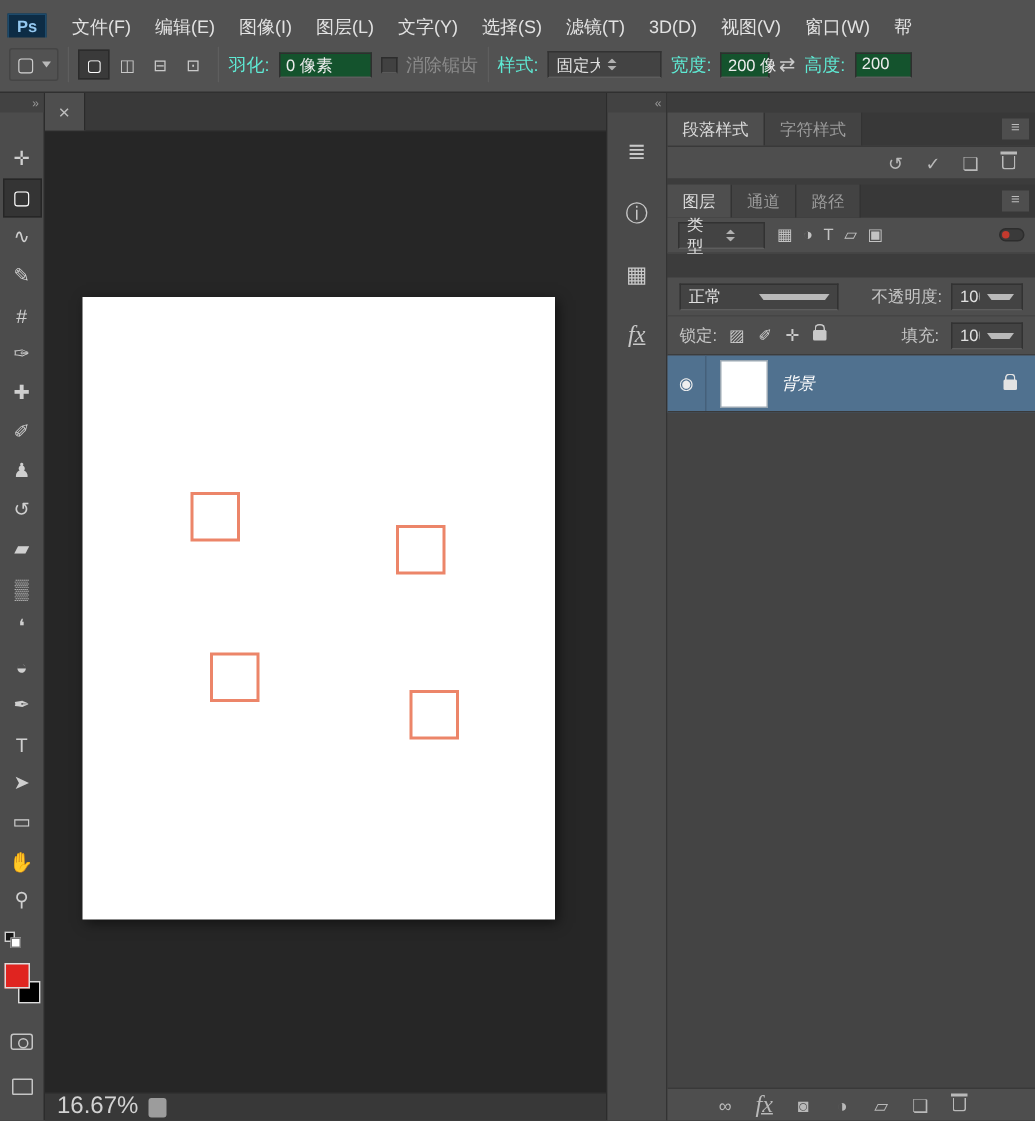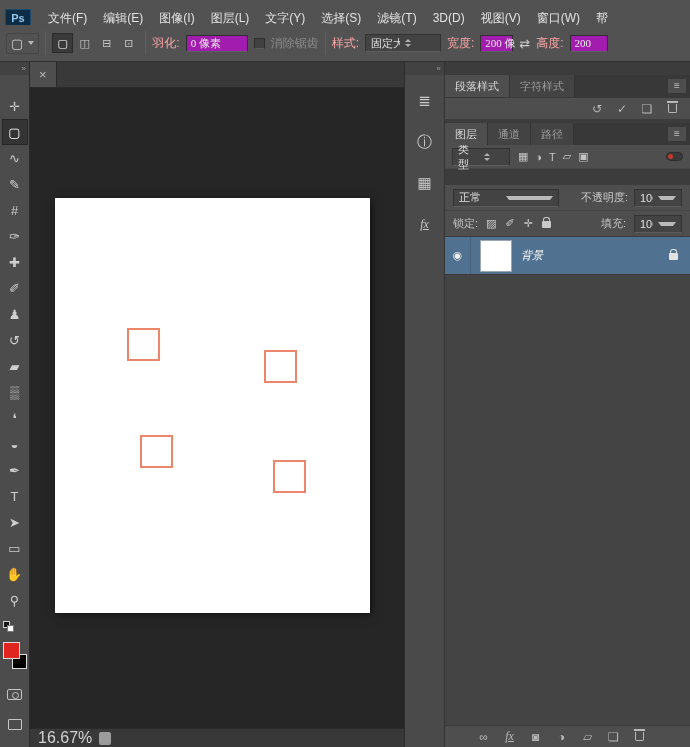--- a/index.html
+++ b/index.html
@@ -14,23 +14,23 @@
 
   
   .optionsbar{position:absolute;left:0;top:25px;width:690px;height:37px;background:#525252;border-bottom:1px solid #303030;display:flex;align-items:center;white-space:nowrap;overflow:hidden;padding:0 6px;gap:6px;}
   .tool-preset{display:flex;align-items:center;gap:5px;padding:2px 4px;border:1px solid #454545;border-radius:2px;}
   .tp-icon{font-size:13px;color:#d0d0d0;}
   .caret{width:0;height:0;border-left:3.5px solid transparent;border-right:3.5px solid transparent;border-top:4px solid #b9b9b9;flex:none;}
   .vsep{width:1px;height:24px;background:#434343;border-right:1px solid #5e5e5e;flex:none;}
   .mode-buttons{display:flex;gap:1px;}
   .mode-btn{width:21px;height:20px;display:flex;align-items:center;justify-content:center;font-size:11px;color:#c9c9c9;border:1px solid transparent;}
   .mode-btn.active{background:#3a3a3a;border:1px solid #2b2b2b;color:#fff;}
-  .opt-label{font-size:12px;color:#fca5a5;flex:none;}
+  .opt-label{font-size:12px;color:#5eead4;flex:none;}
   .opt-label.disabled{color:#8b8b8b;}
-  .opt-input{height:17px;background:#a21caf;border:1px solid #2f2f2f;border-bottom-color:#5d5d5d;display:flex;align-items:center;padding:0 4px;font-size:11px;color:#ececec;flex:none;font-family:Liberation Serif, serif;}
+  .opt-input{height:17px;background:#14532d;border:1px solid #2f2f2f;border-bottom-color:#5d5d5d;display:flex;align-items:center;padding:0 4px;font-size:11px;color:#ececec;flex:none;}
   .w62{width:62px;} .w48{width:33px;} .w38{width:38px;}
   .checkbox{width:11px;height:11px;background:#414141;border:1px solid #2d2d2d;border-bottom-color:#5a5a5a;flex:none;}
   .select{background:#434343;border:1px solid #323232;border-bottom-color:#5d5d5d;height:18px;display:flex;align-items:center;font-size:11px;color:#e0e0e0;padding:0 5px;gap:5px;flex:none;}
   .select.type{width:58px;} .select.blend{width:106px;} .select.val{width:48px;}
   .select span{flex:1;overflow:hidden;}
   .spinner{display:flex;flex-direction:column;flex:none;}
   .spinner i{display:block;width:0;height:0;border-left:3px solid transparent;border-right:3px solid transparent;}
   .spinner .up{border-bottom:3px solid #b0b0b0;margin-bottom:2px;}
   .spinner .dn{border-top:3px solid #b0b0b0;}
   .swap{font-size:13px;color:#c9c9c9;flex:none;}
@@ -74,21 +74,21 @@
   .tabrow{height:22px;background:#383838;display:flex;flex:none;position:relative;}
   .ptab{height:22px;padding:0 10px;display:flex;align-items:center;font-size:11px;color:#9b9b9b;background:#434343;border-right:1px solid #333;flex:none;}
   .ptab.active{background:#4e4e4e;color:#dadada;}
   .panel-menu{position:absolute;right:4px;top:4px;width:18px;height:14px;background:#4e4e4e;color:#bdbdbd;font-size:10px;line-height:14px;text-align:center;}
   .para-body{height:289px;background:#454545;flex:none;overflow:hidden;}
   .para-item{height:20px;display:flex;align-items:center;padding-left:10px;font-style:italic;font-size:11px;color:#fff;}
   .para-item.selected{background:#2d6186;}
   .panel-footer{height:22px;background:#4e4e4e;border-top:1px solid #393939;display:flex;align-items:center;justify-content:flex-end;gap:13px;padding-right:12px;flex:none;}
   .panel-footer.layers{justify-content:center;gap:14px;}
   .ficon{color:#b9b9b9;font-size:12px;display:flex;align-items:center;justify-content:center;min-width:12px;height:14px;}
-  .fx-glyph{font-style:italic;font-family:"Liberation Serif","DejaVu Serif",serif;font-size:12px;text-decoration:underline;}
+  .fx-glyph{font-style:italic;font-family:"Liberation Serif","DejaVu Serif",serif;font-size:16px;text-decoration:underline;}
   .gap{height:4px;background:#3c3c3c;flex:none;}
   .filter-row{height:24px;background:#4e4e4e;display:flex;align-items:center;gap:5px;padding:0 7px;flex:none;border-bottom:1px solid #454545;}
   .filter-icons{display:flex;gap:7px;align-items:center;margin-left:3px;}
   .filter-icon{font-size:11px;color:#c3c3c3;}
   .toggle{margin-left:auto;width:17px;height:9px;background:#3a3a3a;border-radius:5px;position:relative;border:1px solid #2d2d2d;flex:none;}
   .toggle::before{content:"";position:absolute;left:1px;top:1px;width:5px;height:5px;border-radius:50%;background:#c23a2e;}
   .blend-row{height:26px;display:flex;align-items:center;gap:6px;padding:0 8px;background:#4e4e4e;flex:none;border-bottom:1px solid #454545;margin-top:16px;}
   .plabel{font-size:11px;color:#c6c6c6;flex:none;}
   .opacity-label{margin-left:auto;}
   .lock-row{height:26px;display:flex;align-items:center;gap:8px;padding:0 8px;background:#4e4e4e;flex:none;border-bottom:1px solid #3c3c3c;}

